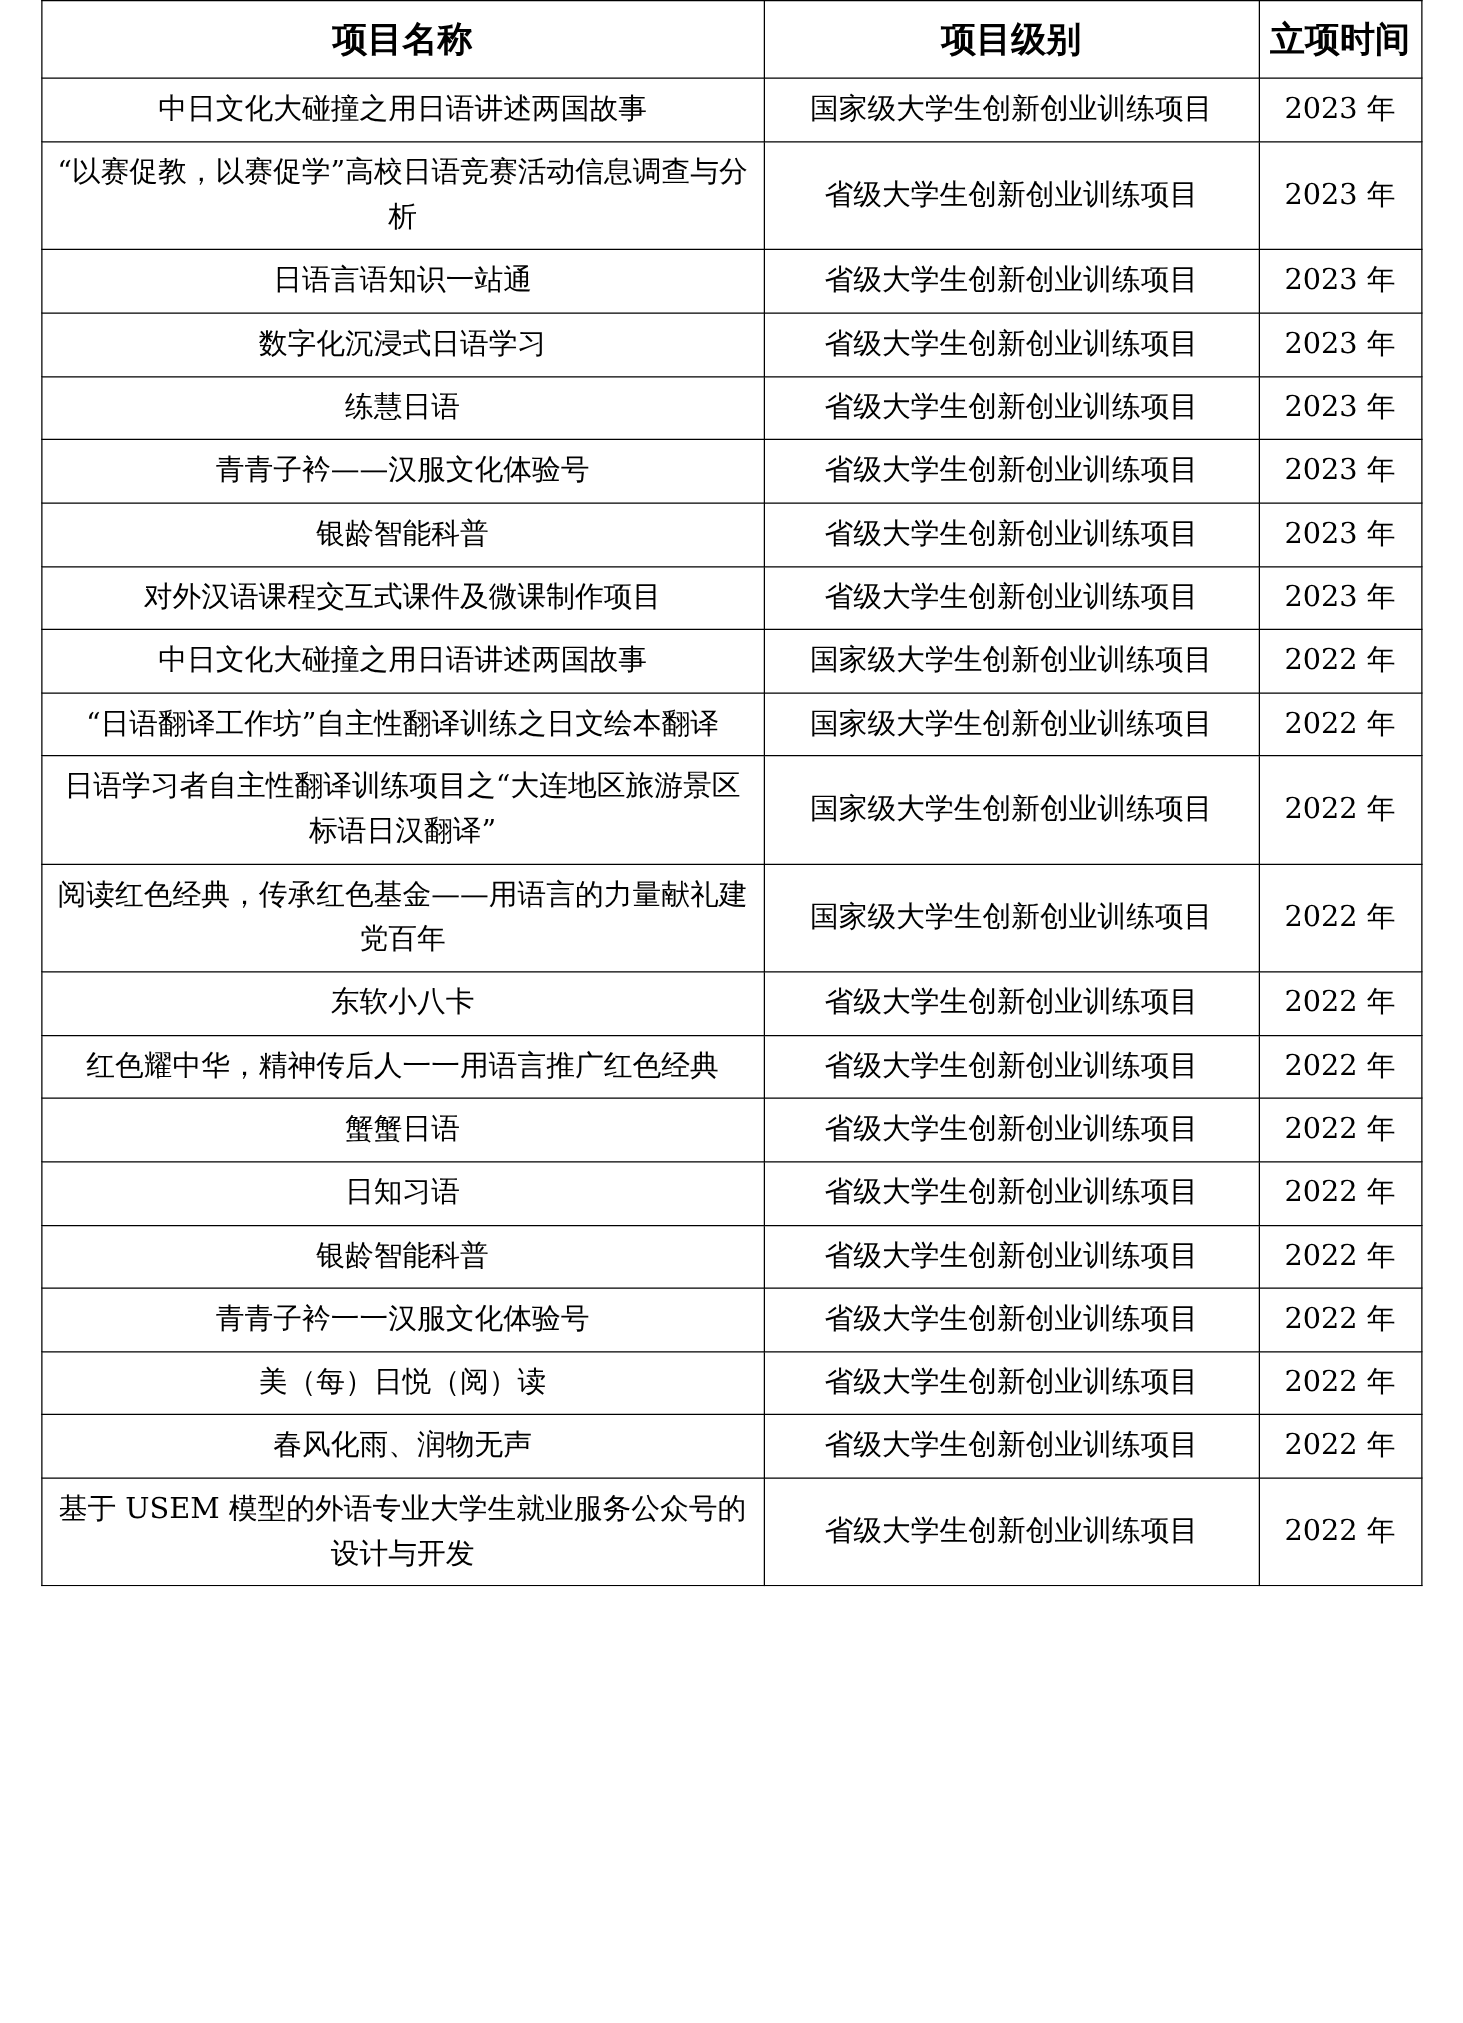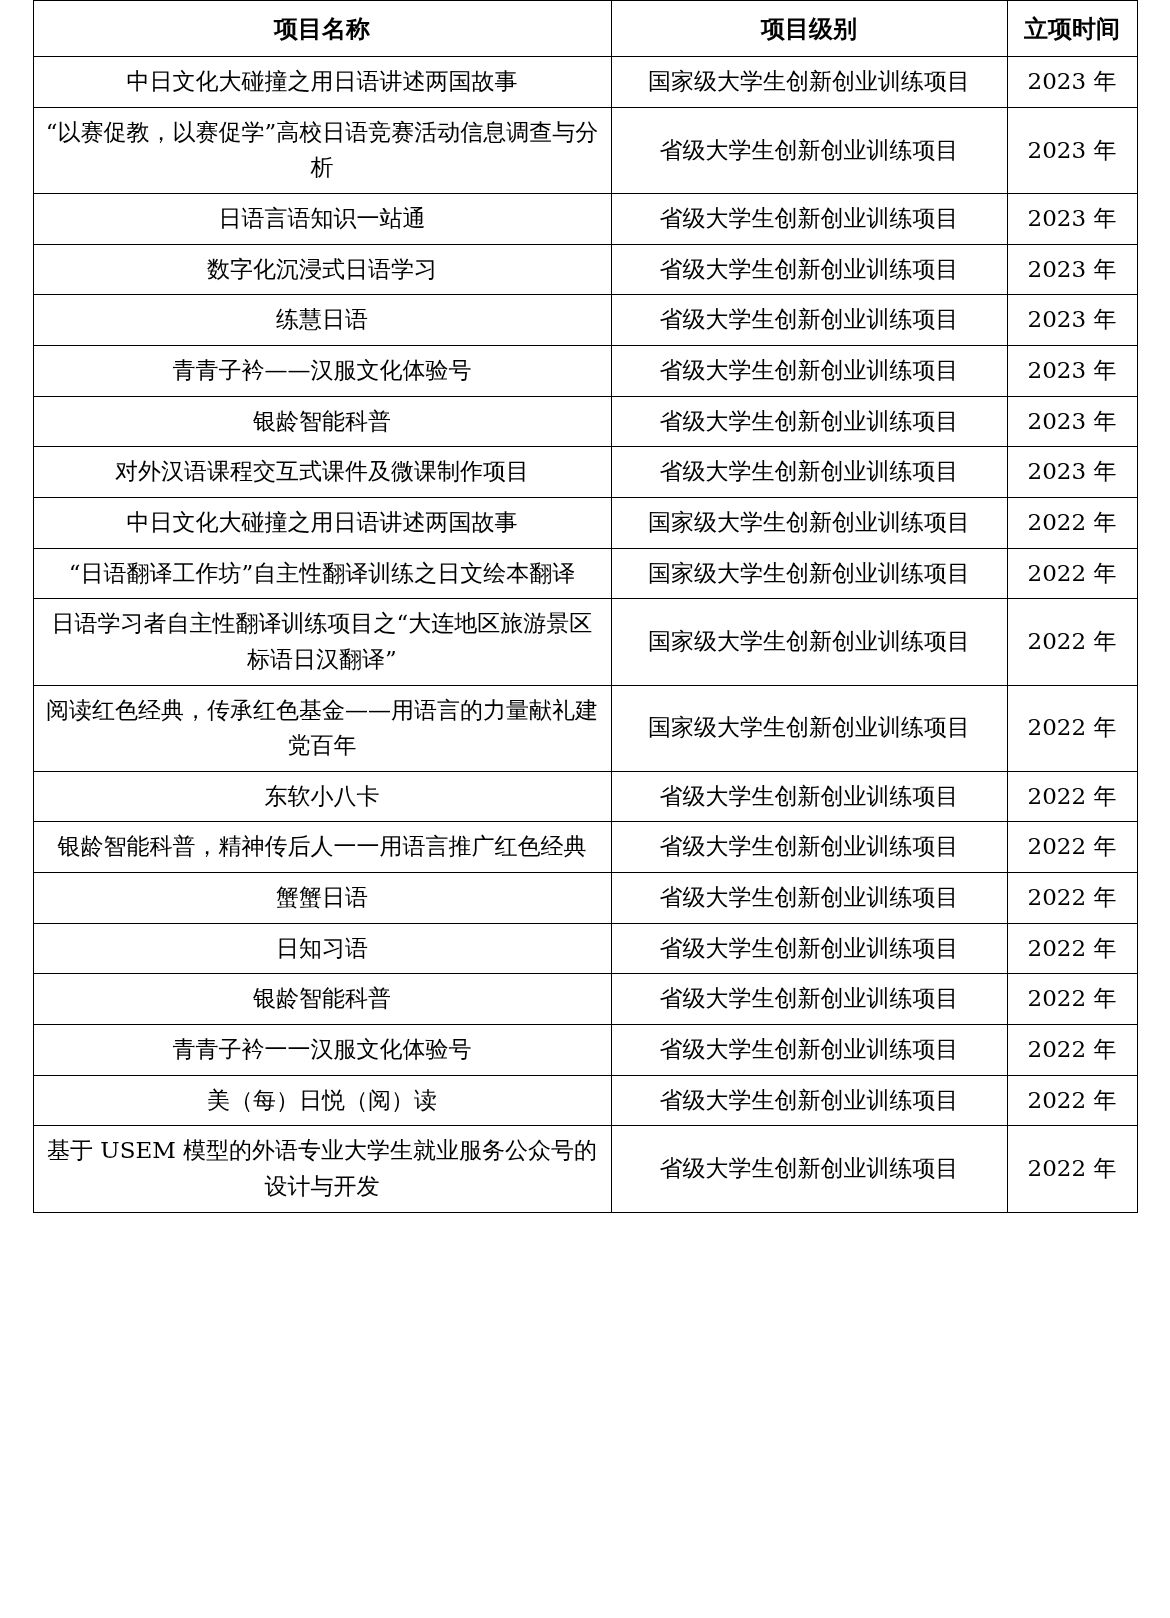--- a/index.html
+++ b/index.html
@@ -27,21 +27,21 @@
     border: 1px solid #000000;
     text-align: center;
     vertical-align: middle;
     padding: 7px 8px;
     line-height: 1.55;
     font-size: 23px;
     font-weight: normal;
   }
   .doc-table thead th {
     font-weight: bold;
-    font-size: 24px;
+    font-size: 28px;
     padding: 9px 8px;
   }
   .cell-name {
     text-align: center;
   }
   .cell-level {
     font-size: 22.5px;
     white-space: nowrap;
   }
   .cell-year {
@@ -125,21 +125,21 @@
         <td class="cell-name">阅读红色经典，传承红色基金——用语言的力量献礼建党百年</td>
         <td class="cell-level">国家级大学生创新创业训练项目</td>
         <td class="cell-year">2022 年</td>
       </tr>
       <tr>
         <td class="cell-name">东软小八卡</td>
         <td class="cell-level">省级大学生创新创业训练项目</td>
         <td class="cell-year">2022 年</td>
       </tr>
       <tr>
-        <td class="cell-name">银龄智能科普，精神传后人一一用语言推广红色经典</td>
+        <td class="cell-name">红色耀中华，精神传后人一一用语言推广红色经典</td>
         <td class="cell-level">省级大学生创新创业训练项目</td>
         <td class="cell-year">2022 年</td>
       </tr>
       <tr>
         <td class="cell-name">蟹蟹日语</td>
         <td class="cell-level">省级大学生创新创业训练项目</td>
         <td class="cell-year">2022 年</td>
       </tr>
       <tr>
         <td class="cell-name">日知习语</td>
@@ -155,18 +155,23 @@
         <td class="cell-name">青青子衿一一汉服文化体验号</td>
         <td class="cell-level">省级大学生创新创业训练项目</td>
         <td class="cell-year">2022 年</td>
       </tr>
       <tr>
         <td class="cell-name">美（每）日悦（阅）读</td>
         <td class="cell-level">省级大学生创新创业训练项目</td>
         <td class="cell-year">2022 年</td>
       </tr>
       <tr>
+        <td class="cell-name">春风化雨、润物无声</td>
+        <td class="cell-level">省级大学生创新创业训练项目</td>
+        <td class="cell-year">2022 年</td>
+      </tr>
+      <tr>
         <td class="cell-name">基于 USEM 模型的外语专业大学生就业服务公众号的设计与开发</td>
         <td class="cell-level">省级大学生创新创业训练项目</td>
         <td class="cell-year">2022 年</td>
       </tr>
     </tbody>
 </table>
 
 </body></html>

